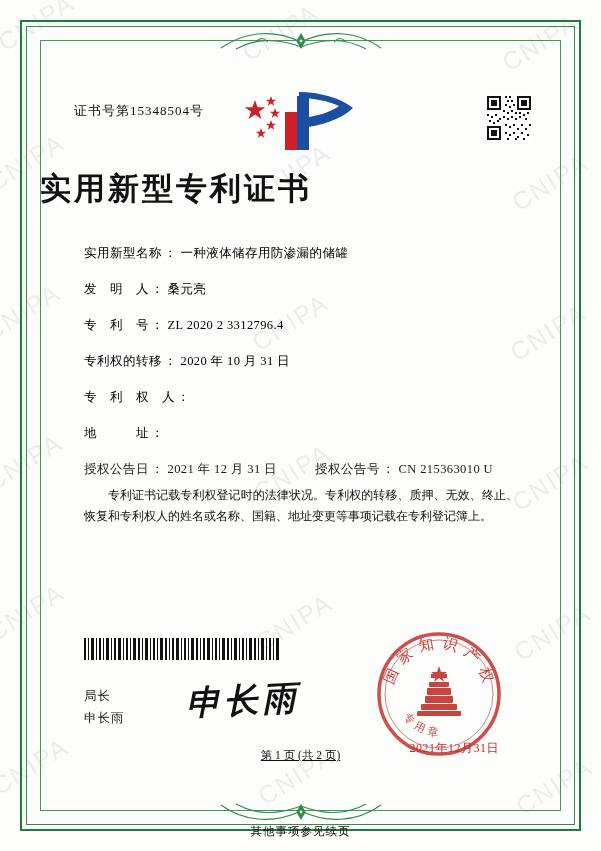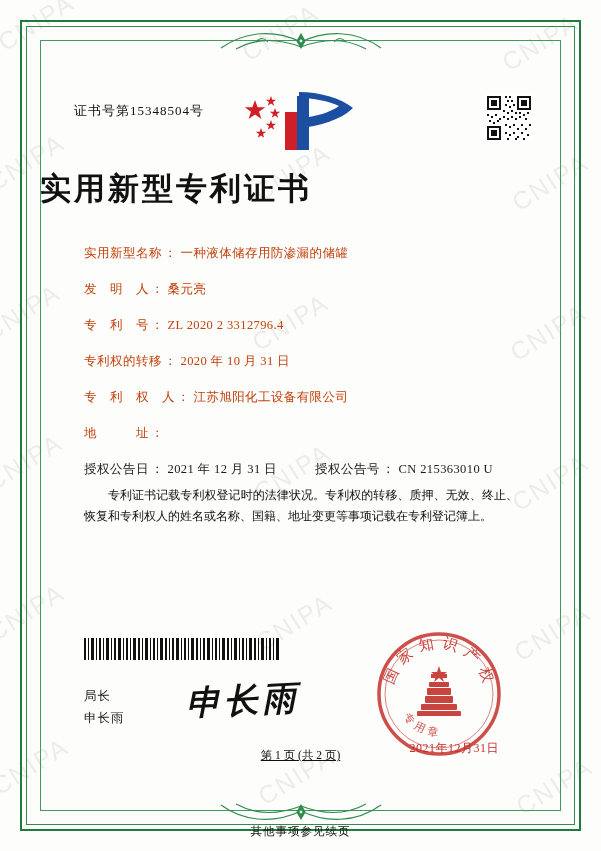--- a/index.html
+++ b/index.html
@@ -139,21 +139,21 @@
     position: absolute;
     top: 205px;
     left: 44px;
     width: 440px;
   }
   .field-row {
     display: flex;
     align-items: baseline;
     margin-bottom: 19px;
     font-size: 12.5px;
-    color: #c2410c;
+    color: #000000;
   }
   .field-label {
     white-space: nowrap;
     letter-spacing: 0.5px;
   }
   .field-colon {
     margin: 0 4px 0 2px;
   }
   .field-value {
     letter-spacing: 0.4px;
@@ -397,21 +397,20 @@
         <span class="field-value">ZL 2020 2 3312796.4</span>
       </div>
       <div class="field-row">
         <span class="field-label">专利权的转移</span>
         <span class="field-colon">：</span>
         <span class="field-value">2020 年 10 月 31 日</span>
       </div>
       <div class="field-row">
         <span class="field-label">专　利　权　人</span>
         <span class="field-colon">：</span>
-        <span class="field-value">江苏旭阳化工设备有限公司</span>
       </div>
       <div class="field-row">
         <span class="field-label">地　　　址</span>
         <span class="field-colon">：</span>
       </div>
 
       <div class="row-two">
         <span>
           <span class="field-label">授权公告日</span><span class="field-colon">：</span><span class="field-value">2021 年 12 月 31 日</span>
         </span>

